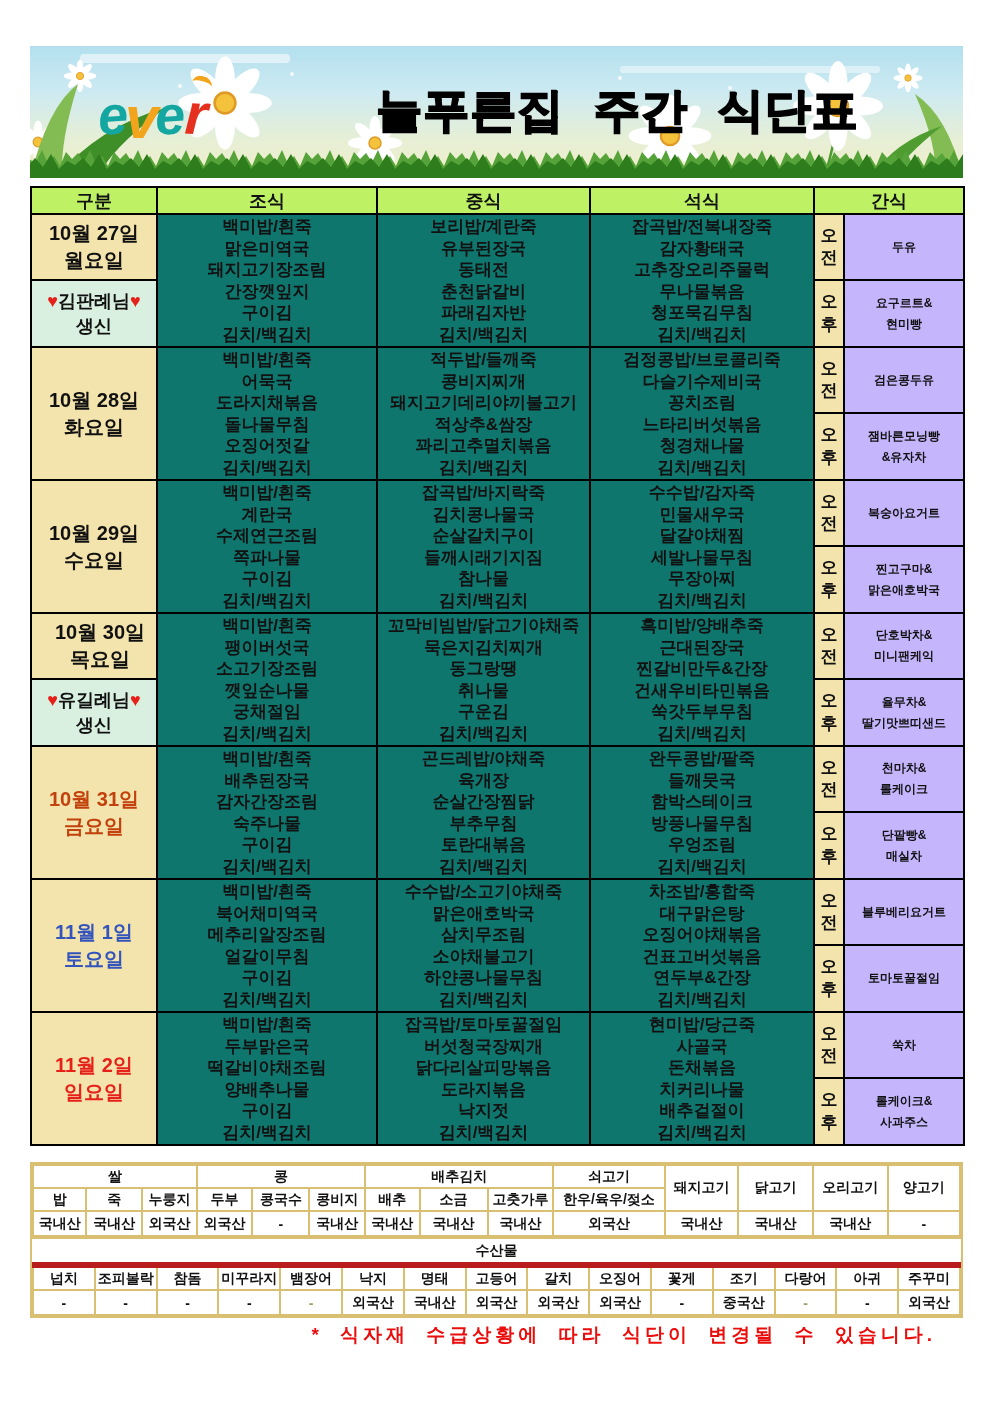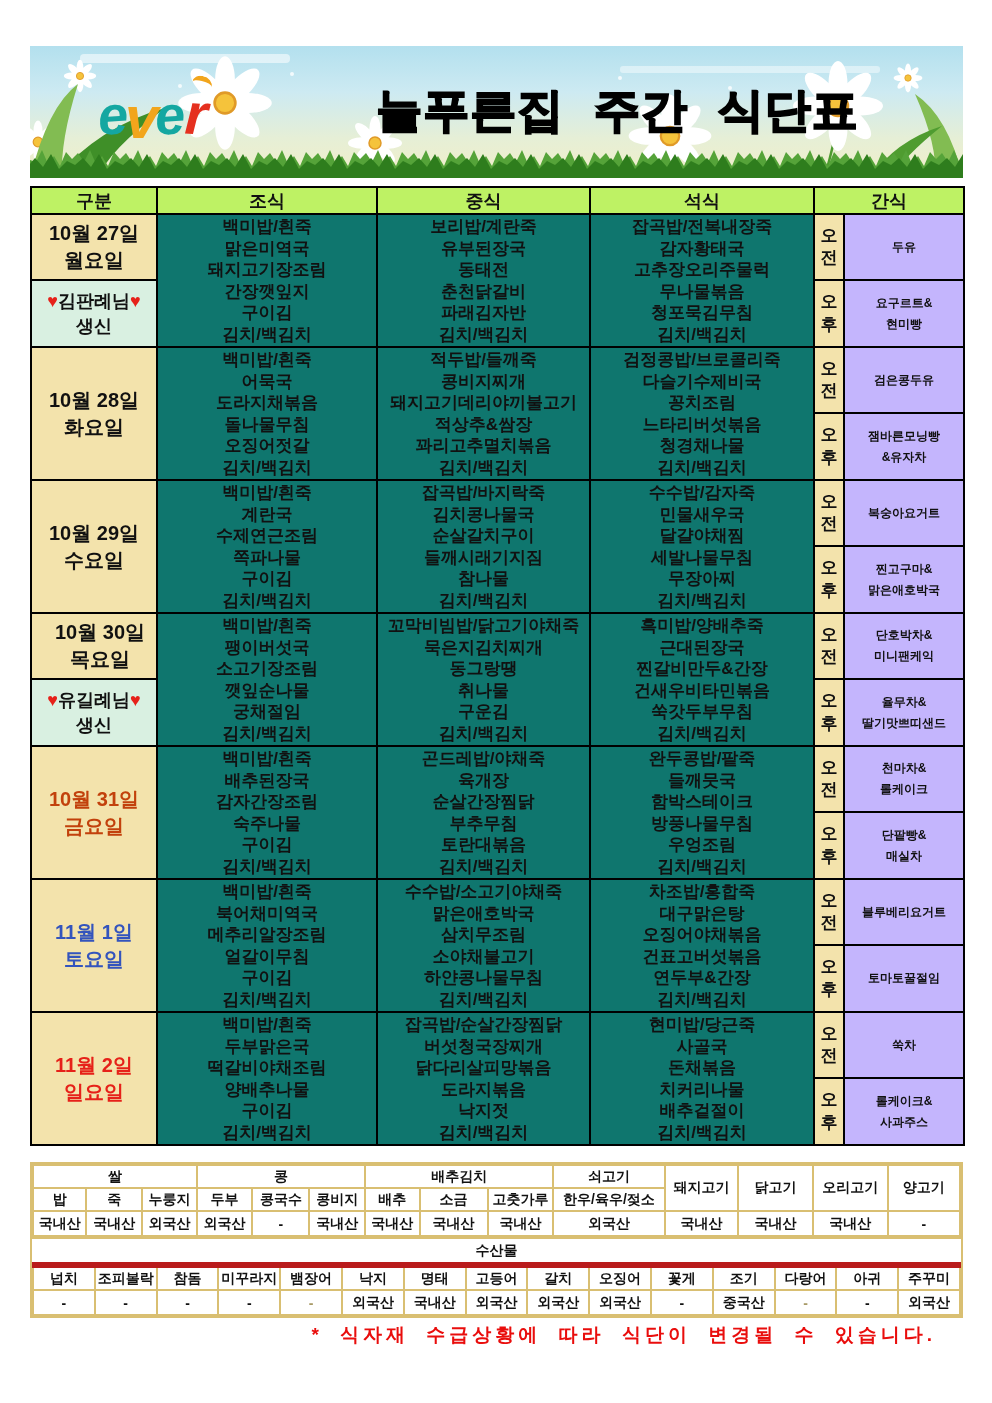--- a/index.html
+++ b/index.html
@@ -397,21 +397,21 @@
           </td>
           <td class="menu-cell" rowspan="2">
             <div>백미밥/흰죽</div>
             <div>두부맑은국</div>
             <div>떡갈비야채조림</div>
             <div>양배추나물</div>
             <div>구이김</div>
             <div>김치/백김치</div>
           </td>
           <td class="menu-cell" rowspan="2">
-            <div>잡곡밥/순살간장찜닭</div>
+            <div>잡곡밥/토마토꿀절임</div>
             <div>버섯청국장찌개</div>
             <div>닭다리살피망볶음</div>
             <div>도라지볶음</div>
             <div>낙지젓</div>
             <div>김치/백김치</div>
           </td>
           <td class="menu-cell" rowspan="2">
             <div>현미밥/당근죽</div>
             <div>사골국</div>
             <div>돈채볶음</div>

